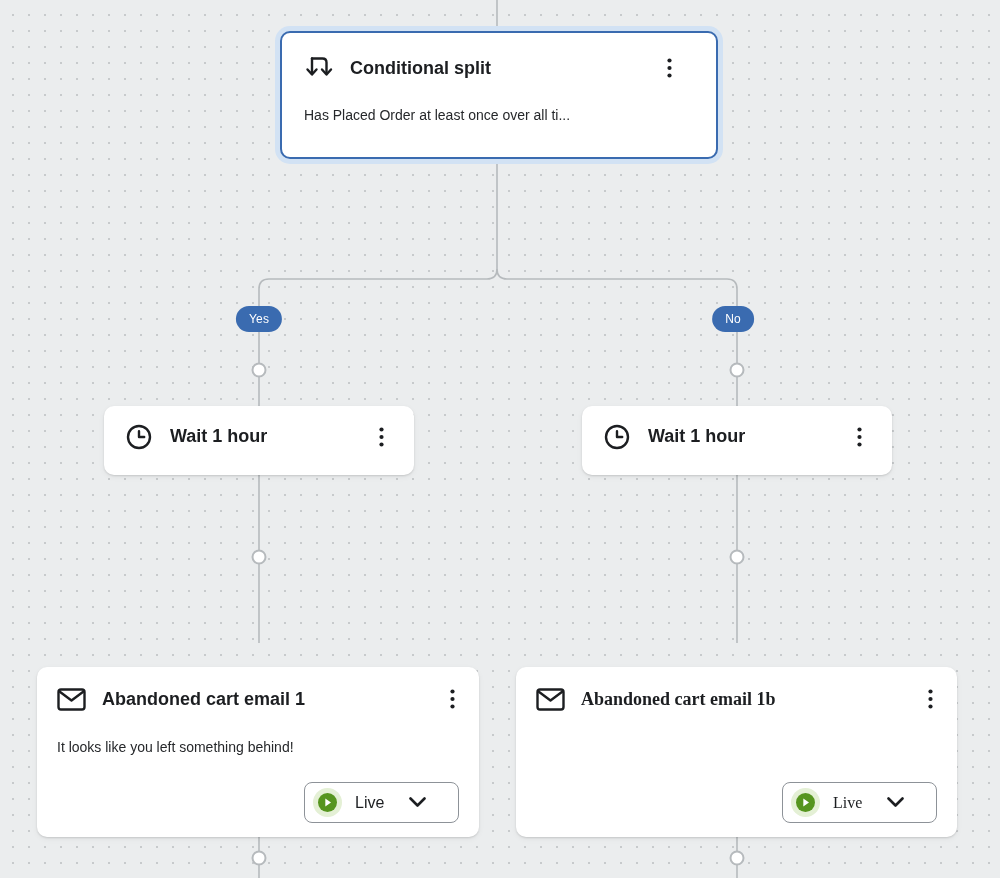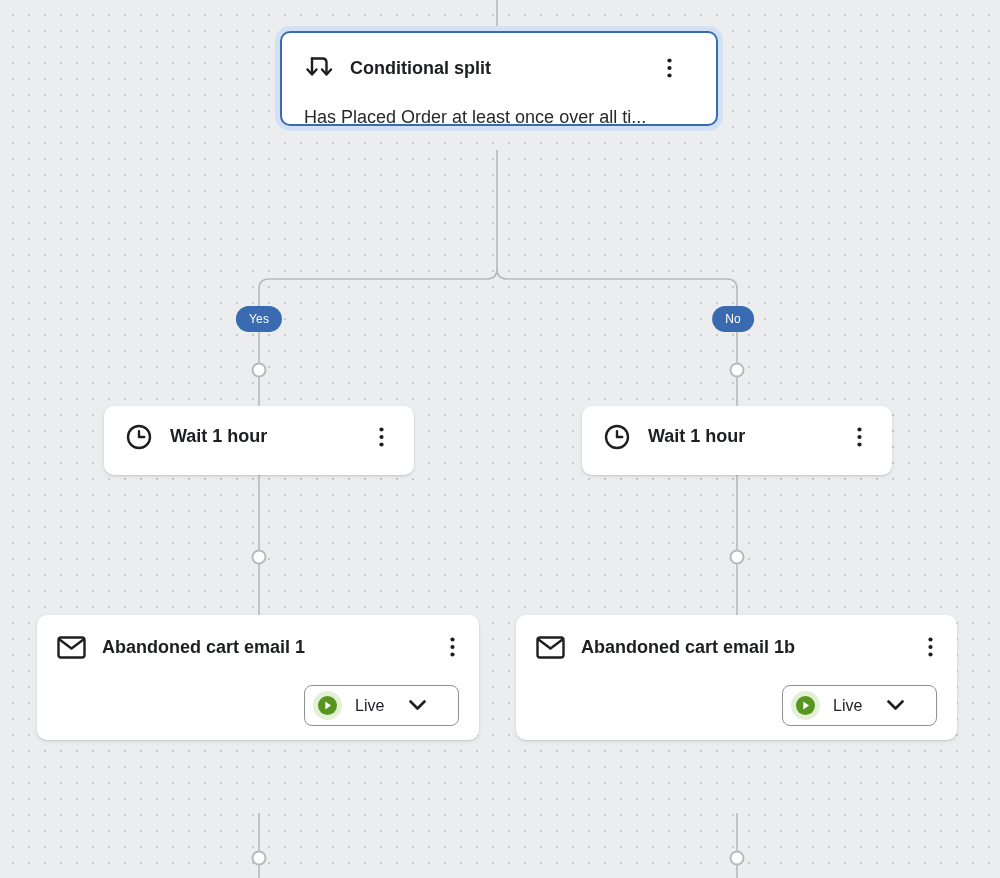--- a/index.html
+++ b/index.html
@@ -31,54 +31,54 @@
   .connectors path { fill:none; stroke:var(--connector); stroke-width:1.6px; }
   .connectors circle { fill:#ffffff; stroke:var(--connector); stroke-width:2px; }
 
   .card {
     position:absolute; background:var(--card-bg); border-radius:10px;
     box-shadow:0 1px 2px rgba(0,0,0,.13), 0 2px 6px rgba(0,0,0,.05);
     z-index:2; cursor:pointer;
   }
 
   .node-cond {
-    left:280px; top:31px; width:438px; height:95px;
+    left:280px; top:31px; width:438px; height:128px;
     border:2px solid var(--accent-blue);
     box-shadow:0 0 0 5px var(--selected-halo), 0 1px 3px rgba(0,0,0,.10);
     padding:22px 40px 0 22px;
   }
   .row { display:flex; align-items:center; }
   .node-title {
     font-size:18px; font-weight:700; color:var(--text-primary);
     margin-left:16px; flex:1; white-space:nowrap; overflow:hidden;
   }
   .node-subtitle {
-    font-size:18px; font-weight:400; color:var(--text-secondary);
+    font-size:14px; font-weight:400; color:var(--text-secondary);
     margin-top:26px; white-space:nowrap; overflow:hidden;
   }
   .icon-wrap { display:flex; align-items:center; justify-content:center; flex:0 0 auto; }
   .kebab {
     background:none; border:none; padding:2px 4px; cursor:pointer;
     display:flex; align-items:center; flex:0 0 auto;
   }
 
   .node-wait {
     top:406px; width:310px; height:69px;
     display:flex; align-items:center; padding:0 26px 8px 22px;
   }
   .wait-left { left:104px; }
   .wait-right { left:582px; }
   .node-wait .node-title { margin-left:18px; }
 
   .node-email {
-    top:615px; height:125px; padding:20px 20px 14px 20px;
+    top:667px; height:170px; padding:20px 20px 14px 20px;
     display:flex; flex-direction:column;
   }
   .email-left { left:37px; width:442px; }
-  .email-right { left:516px; width:441px; }
+  .email-right { left:516px; width:441px;font-family:Liberation Serif, serif; }
   .node-email .node-subtitle { margin-top:28px; }
   .live-row { margin-top:auto; display:flex; justify-content:flex-end; }
 
   .live-btn {
     display:flex; align-items:center; height:41px; min-width:155px;
     padding:0 32px 0 8px; border:1px solid var(--button-border); border-radius:8px;
     background:#ffffff; cursor:pointer; font-family:inherit;
   }
   .play-halo {
     width:29px; height:29px; border-radius:50%;
@@ -189,20 +189,21 @@
       </span>
       <span class="node-title">Abandoned cart email 1</span>
       <button class="kebab">
         <svg width="5" height="20" viewBox="0 0 5 20">
           <circle cx="2.5" cy="2.5" r="2.1" fill="#1c1e21"></circle>
           <circle cx="2.5" cy="10" r="2.1" fill="#1c1e21"></circle>
           <circle cx="2.5" cy="17.5" r="2.1" fill="#1c1e21"></circle>
         </svg>
       </button>
     </div>
+    <div class="node-subtitle">It looks like you left something behind!</div>
     <div class="live-row">
       <button class="live-btn">
         <span class="play-halo">
           <svg width="19" height="19" viewBox="0 0 19 19">
             <circle cx="9.5" cy="9.5" r="9.5" fill="#56951f"></circle>
             <path d="M7.3 5.6 L13 9.5 L7.3 13.4 Z" fill="#ffffff"></path>
           </svg>
         </span>
         <span class="live-label">Live</span>
         <span class="chev">

